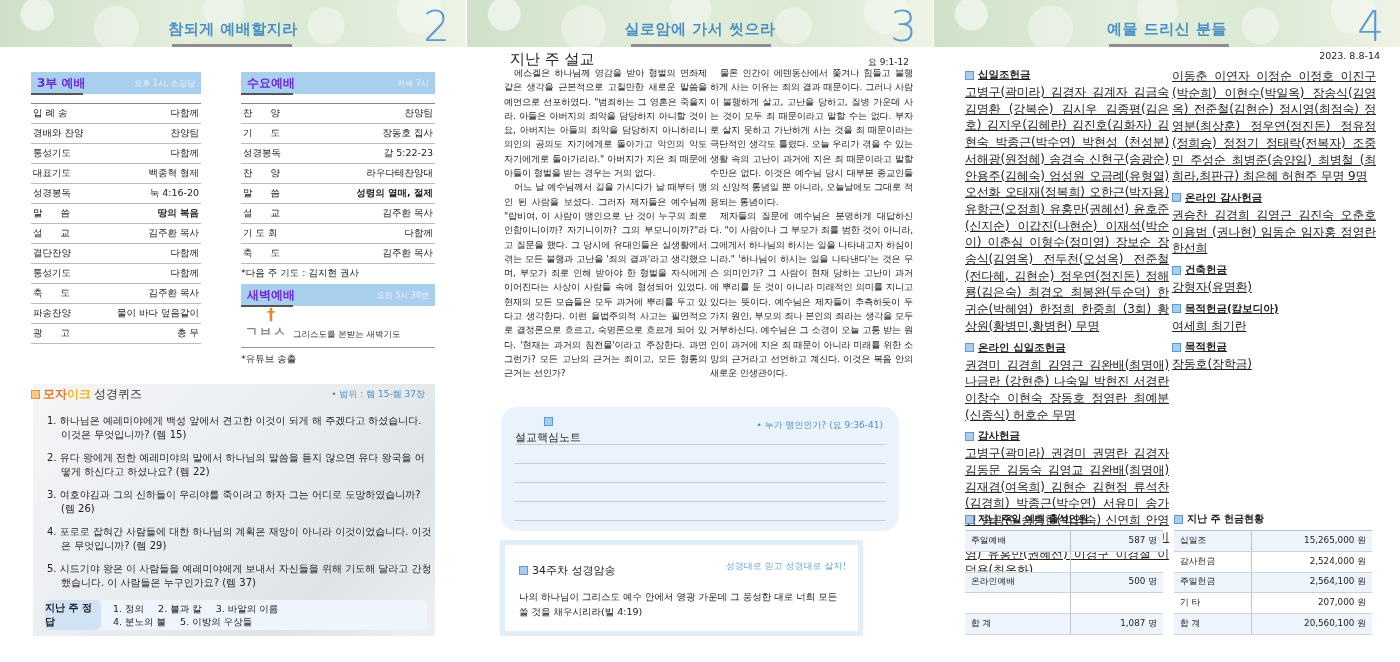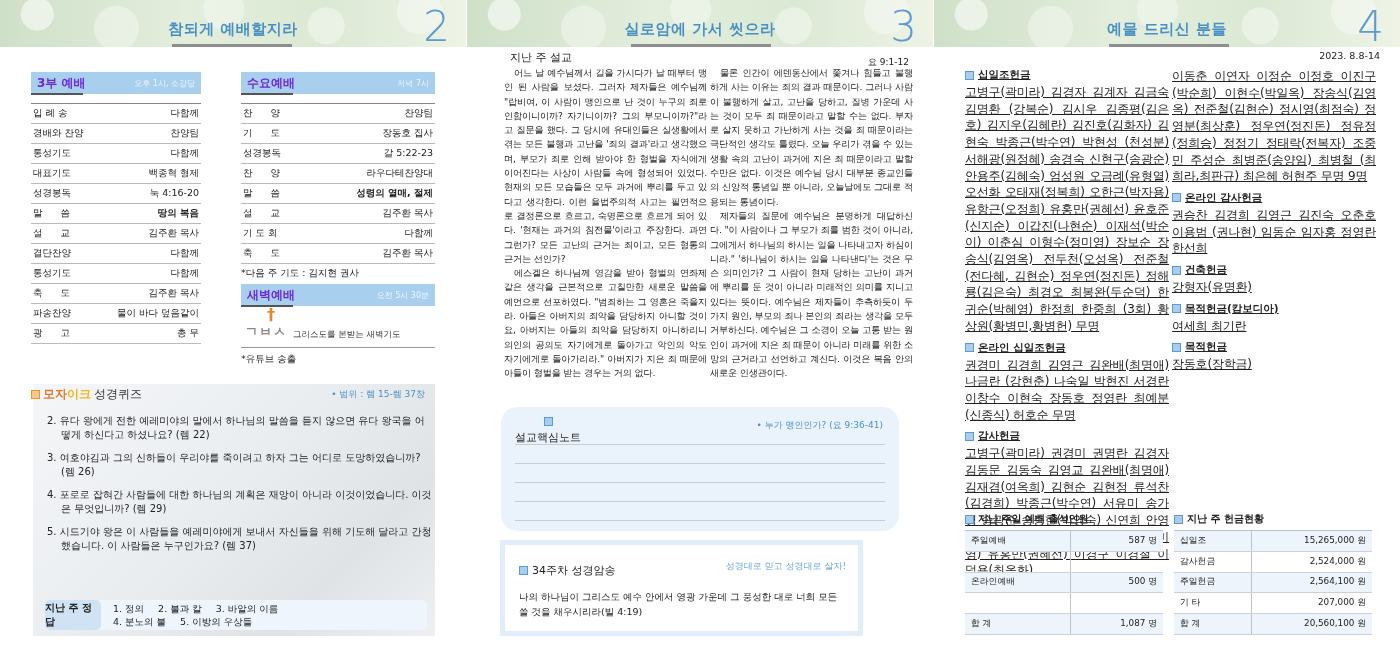--- a/index.html
+++ b/index.html
@@ -61,21 +61,21 @@
   .quiz-title { font-size: 12px; color: #333; }
   .quiz-range { position: absolute; right: 10px; top: 4px; font-size: 9px; color: #4a90c4; }
   .quiz-list { position: absolute; left: 14px; top: 30px; width: 385px; list-style: none; }
   .quiz-list li { font-size: 10px; line-height: 14px; margin-bottom: 9px; padding-left: 14px; text-indent: -14px; }
   .answers { position: absolute; left: 12px; top: 216px; width: 382px; height: 30px; background: #eef5fc; border-radius: 5px; display: flex; align-items: center; }
   .answers .lbl { width: 56px; height: 30px; background: #cfe3f5; border-radius: 5px; display: flex; align-items: center; justify-content: center; font-size: 10px; font-weight: bold; }
   .answers .txt { padding-left: 12px; font-size: 9.5px; line-height: 13px; }
   .answers .txt span { margin-right: 14px; }
 
   
-  .sermon-label { position: absolute; left: 43px; top: 50px; font-size: 11px; }
+  .sermon-label { position: absolute; left: 43px; top: 50px; font-size: 15px; }
   .sermon-ref { position: absolute; right: 24px; top: 50px; font-size: 9px; margin-top: 6px; }
   .col { position: absolute; top: 66px; width: 203px; font-size: 9.2px; line-height: 14.3px; text-align: justify; letter-spacing: -0.2px; }
   .col p { text-indent: 10px; }
   .col1 { left: 37px; }
   .col2 { left: 243px; }
 
   .notes-box { position: absolute; left: 34px; top: 407px; width: 398px; height: 124px; background: #eaf3fb; border-radius: 16px; }
   .notes-head { position: absolute; left: 14px; top: 10px; display: flex; align-items: center; gap: 4px; font-size: 11px; flex-direction: column; }
   .notes-sub { position: absolute; right: 16px; top: 12px; font-size: 9px; color: #4a90c4; }
   .notes-line { position: absolute; left: 14px; right: 14px; height: 1px; background: #c6ccd2; }
@@ -235,20 +235,21 @@
   </div>
 
   <div class="quiz">
     <div class="quiz-head">
       <span class="sq orange"></span>
       <span class="quiz-brand"><span>모자</span><span class="y">이크</span></span>
       <span class="quiz-title">성경퀴즈</span>
     </div>
     <div class="quiz-range">• 범위 : 렘 15-렘 37장</div>
     <ol class="quiz-list" id="quiz-list">
+        <li>1. 하나님은 예레미야에게 백성 앞에서 견고한 이것이 되게 해 주겠다고 하셨습니다. 이것은 무엇입니까? (렘 15)</li>
         <li>2. 유다 왕에게 전한 예레미야의 말에서 하나님의 말씀을 듣지 않으면 유다 왕국을 어떻게 하신다고 하셨나요? (렘 22)</li>
         <li>3. 여호야김과 그의 신하들이 우리야를 죽이려고 하자 그는 어디로 도망하였습니까? (렘 26)</li>
         <li>4. 포로로 잡혀간 사람들에 대한 하나님의 계획은 재앙이 아니라 이것이었습니다. 이것은 무엇입니까? (렘 29)</li>
         <li>5. 시드기야 왕은 이 사람들을 예레미야에게 보내서 자신들을 위해 기도해 달라고 간청했습니다. 이 사람들은 누구인가요? (렘 37)</li>
       </ol>
     <div class="answers">
       <div class="lbl">지난 주 정답</div>
       <div class="txt">
         <div id="ans1"><span>1. 정의</span><span>2. 불과 칼</span><span>3. 바알의 이름</span></div>
         <div id="ans2"><span>4. 분노의 불</span><span>5. 이방의 우상들</span></div>
@@ -260,22 +261,22 @@
 <div class="page p3">
   <div class="banner">
     <div class="banner-title">실로암에 가서 씻으라</div>
     <div class="banner-underline" style="left:164px;width:140px;"></div>
     <div class="page-num">3</div>
   </div>
   <div class="sermon-label">지난 주 설교</div>
   <div class="sermon-ref">요 9:1-12</div>
 
   <div class="col col1">
+    <p>에스겔은 하나님께 영감을 받아 형벌의 연좌제 같은 생각을 근본적으로 고칠만한 새로운 말씀을 예언으로 선포하였다. "범죄하는 그 영혼은 죽을지라. 아들은 아버지의 죄악을 담당하지 아니할 것이요, 아버지는 아들의 죄악을 담당하지 아니하리니 의인의 공의도 자기에게로 돌아가고 악인의 악도 자기에게로 돌아가리라." 아버지가 지은 죄 때문에 아들이 형벌을 받는 경우는 거의 없다.</p>
     <p>어느 날 예수님께서 길을 가시다가 날 때부터 맹인 된 사람을 보셨다. 그러자 제자들은 예수님께 "랍비여, 이 사람이 맹인으로 난 것이 누구의 죄로 인함이니이까? 자기니이까? 그의 부모니이까?"라고 질문을 했다. 그 당시에 유대인들은 실생활에서 겪는 모든 불행과 고난을 '죄의 결과'라고 생각했으며, 부모가 죄로 인해 받아야 한 형벌을 자식에게 이어진다는 사상이 사람들 속에 형성되어 있었다. 현재의 모든 모습들은 모두 과거에 뿌리를 두고 있다고 생각한다. 이런 율법주의적 사고는 필연적으로 결정론으로 흐르고, 숙명론으로 흐르게 되어 있다. '현재는 과거의 침전물'이라고 주장한다. 과연 그런가? 모든 고난의 근거는 죄이고, 모든 형통의 근거는 선인가?</p>
-    <p>에스겔은 하나님께 영감을 받아 형벌의 연좌제 같은 생각을 근본적으로 고칠만한 새로운 말씀을 예언으로 선포하였다. "범죄하는 그 영혼은 죽을지라. 아들은 아버지의 죄악을 담당하지 아니할 것이요, 아버지는 아들의 죄악을 담당하지 아니하리니 의인의 공의도 자기에게로 돌아가고 악인의 악도 자기에게로 돌아가리라." 아버지가 지은 죄 때문에 아들이 형벌을 받는 경우는 거의 없다.</p>
   </div>
   <div class="col col2">
     <p>물론 인간이 에덴동산에서 쫓겨나 힘들고 불행하게 사는 이유는 죄의 결과 때문이다. 그러나 사람이 불행하게 살고, 고난을 당하고, 질병 가운데 사는 것이 모두 죄 때문이라고 말할 수는 없다. 부자로 살지 못하고 가난하게 사는 것을 죄 때문이라는 극단적인 생각도 틀렸다. 오늘 우리가 겪을 수 있는 생활 속의 고난이 과거에 지은 죄 때문이라고 말할 수만은 없다. 이것은 예수님 당시 대부분 종교인들의 신앙적 통념일 뿐 아니라, 오늘날에도 그대로 적용되는 통념이다.</p>
     <p>제자들의 질문에 예수님은 분명하게 대답하신다. "이 사람이나 그 부모가 죄를 범한 것이 아니라, 그에게서 하나님의 하시는 일을 나타내고자 하심이니라." '하나님이 하시는 일을 나타낸다'는 것은 무슨 의미인가? 그 사람이 현재 당하는 고난이 과거에 뿌리를 둔 것이 아니라 미래적인 의미를 지니고 있다는 뜻이다. 예수님은 제자들이 추측하듯이 두 가지 원인, 부모의 죄나 본인의 죄라는 생각을 모두 거부하신다. 예수님은 그 소경이 오늘 고통 받는 원인이 과거에 지은 죄 때문이 아니라 미래를 위한 소망의 근거라고 선언하고 계신다. 이것은 복음 안의 새로운 인생관이다.</p>
   </div>
 
   <div class="notes-box">
     <div class="notes-head">
       <span class="sq"></span>
       <span>설교핵심노트</span>

